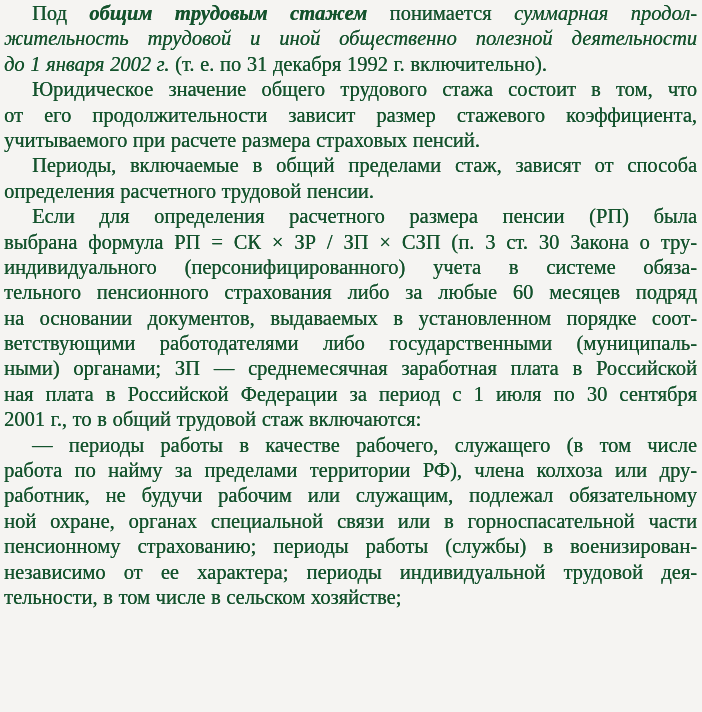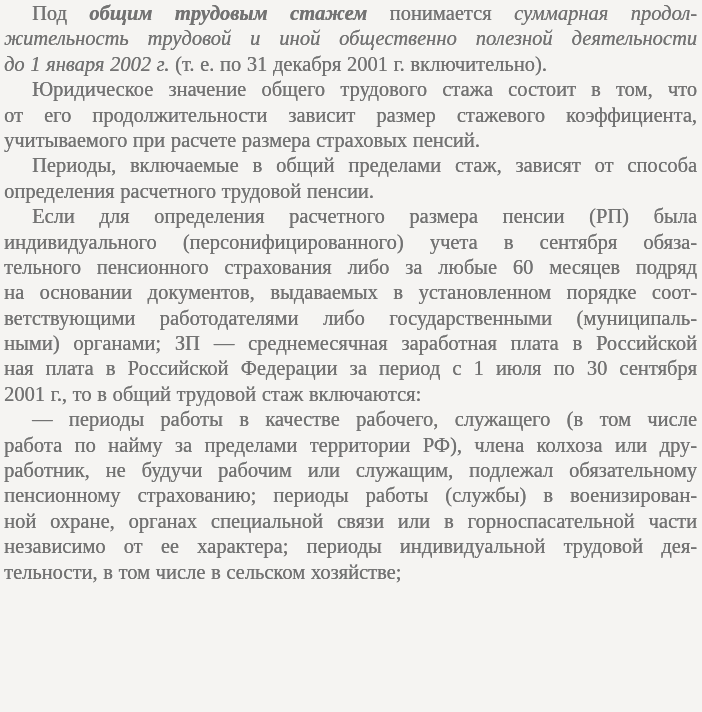--- a/index.html
+++ b/index.html
@@ -35,37 +35,38 @@
   .line.indent {
     padding-left: 28px;
   }
   .s-r { font-style: normal; font-weight: normal; }
   .s-i { font-style: italic; font-weight: normal; }
   .s-bi { font-style: italic; font-weight: bold; }
 </style>
 </head>
 <body style="background: rgb(245, 244, 242);">
 
-<div class="page" id="doc" style="background: rgb(245, 244, 242); color: #737373;">
+<div class="page" id="doc" style="background: rgb(245, 244, 242); color: #14532d;">
     <div class="line indent"><span class="s-r">Под </span><span class="s-bi">общим трудовым стажем</span><span class="s-r"> понимается </span><span class="s-i">суммарная продол-</span></div>
     <div class="line"><span class="s-i">жительность трудовой и иной общественно полезной деятельности</span></div>
-    <div class="line nofill"><span class="s-i">до 1 января 2002 г.</span><span class="s-r"> (т. е. по 31 декабря 2001 г. включительно).</span></div>
+    <div class="line nofill"><span class="s-i">до 1 января 2002 г.</span><span class="s-r"> (т. е. по 31 декабря 1992 г. включительно).</span></div>
     <div class="line indent"><span class="s-r">Юридическое значение общего трудового стажа состоит в том, что</span></div>
     <div class="line"><span class="s-r">от его продолжительности зависит размер стажевого коэффициента,</span></div>
     <div class="line nofill"><span class="s-r">учитываемого при расчете размера страховых пенсий.</span></div>
     <div class="line indent"><span class="s-r">Периоды, включаемые в общий пределами стаж, зависят от способа</span></div>
     <div class="line nofill"><span class="s-r">определения расчетного трудовой пенсии.</span></div>
     <div class="line indent"><span class="s-r">Если для определения расчетного размера пенсии (РП) была</span></div>
-    <div class="line"><span class="s-r">индивидуального (персонифицированного) учета в сентября обяза-</span></div>
+    <div class="line"><span class="s-r">выбрана формула РП = СК × ЗР / ЗП × СЗП (п. 3 ст. 30 Закона о тру-</span></div>
+    <div class="line"><span class="s-r">индивидуального (персонифицированного) учета в системе обяза-</span></div>
     <div class="line"><span class="s-r">тельного пенсионного страхования либо за любые 60 месяцев подряд</span></div>
     <div class="line"><span class="s-r">на основании документов, выдаваемых в установленном порядке соот-</span></div>
     <div class="line"><span class="s-r">ветствующими работодателями либо государственными (муниципаль-</span></div>
     <div class="line"><span class="s-r">ными) органами; ЗП — среднемесячная заработная плата в Российской</span></div>
     <div class="line"><span class="s-r">ная плата в Российской Федерации за период с 1 июля по 30 сентября</span></div>
     <div class="line nofill"><span class="s-r">2001 г., то в общий трудовой стаж включаются:</span></div>
     <div class="line indent"><span class="s-r">— периоды работы в качестве рабочего, служащего (в том числе</span></div>
     <div class="line"><span class="s-r">работа по найму за пределами территории РФ), члена колхоза или дру-</span></div>
     <div class="line"><span class="s-r">работник, не будучи рабочим или служащим, подлежал обязательному</span></div>
+    <div class="line"><span class="s-r">ной охране, органах специальной связи или в горноспасательной части</span></div>
     <div class="line"><span class="s-r">пенсионному страхованию; периоды работы (службы) в военизирован-</span></div>
-    <div class="line"><span class="s-r">ной охране, органах специальной связи или в горноспасательной части</span></div>
     <div class="line"><span class="s-r">независимо от ее характера; периоды индивидуальной трудовой дея-</span></div>
     <div class="line nofill"><span class="s-r">тельности, в том числе в сельском хозяйстве;</span></div>
   </div>
 
 </body></html>

